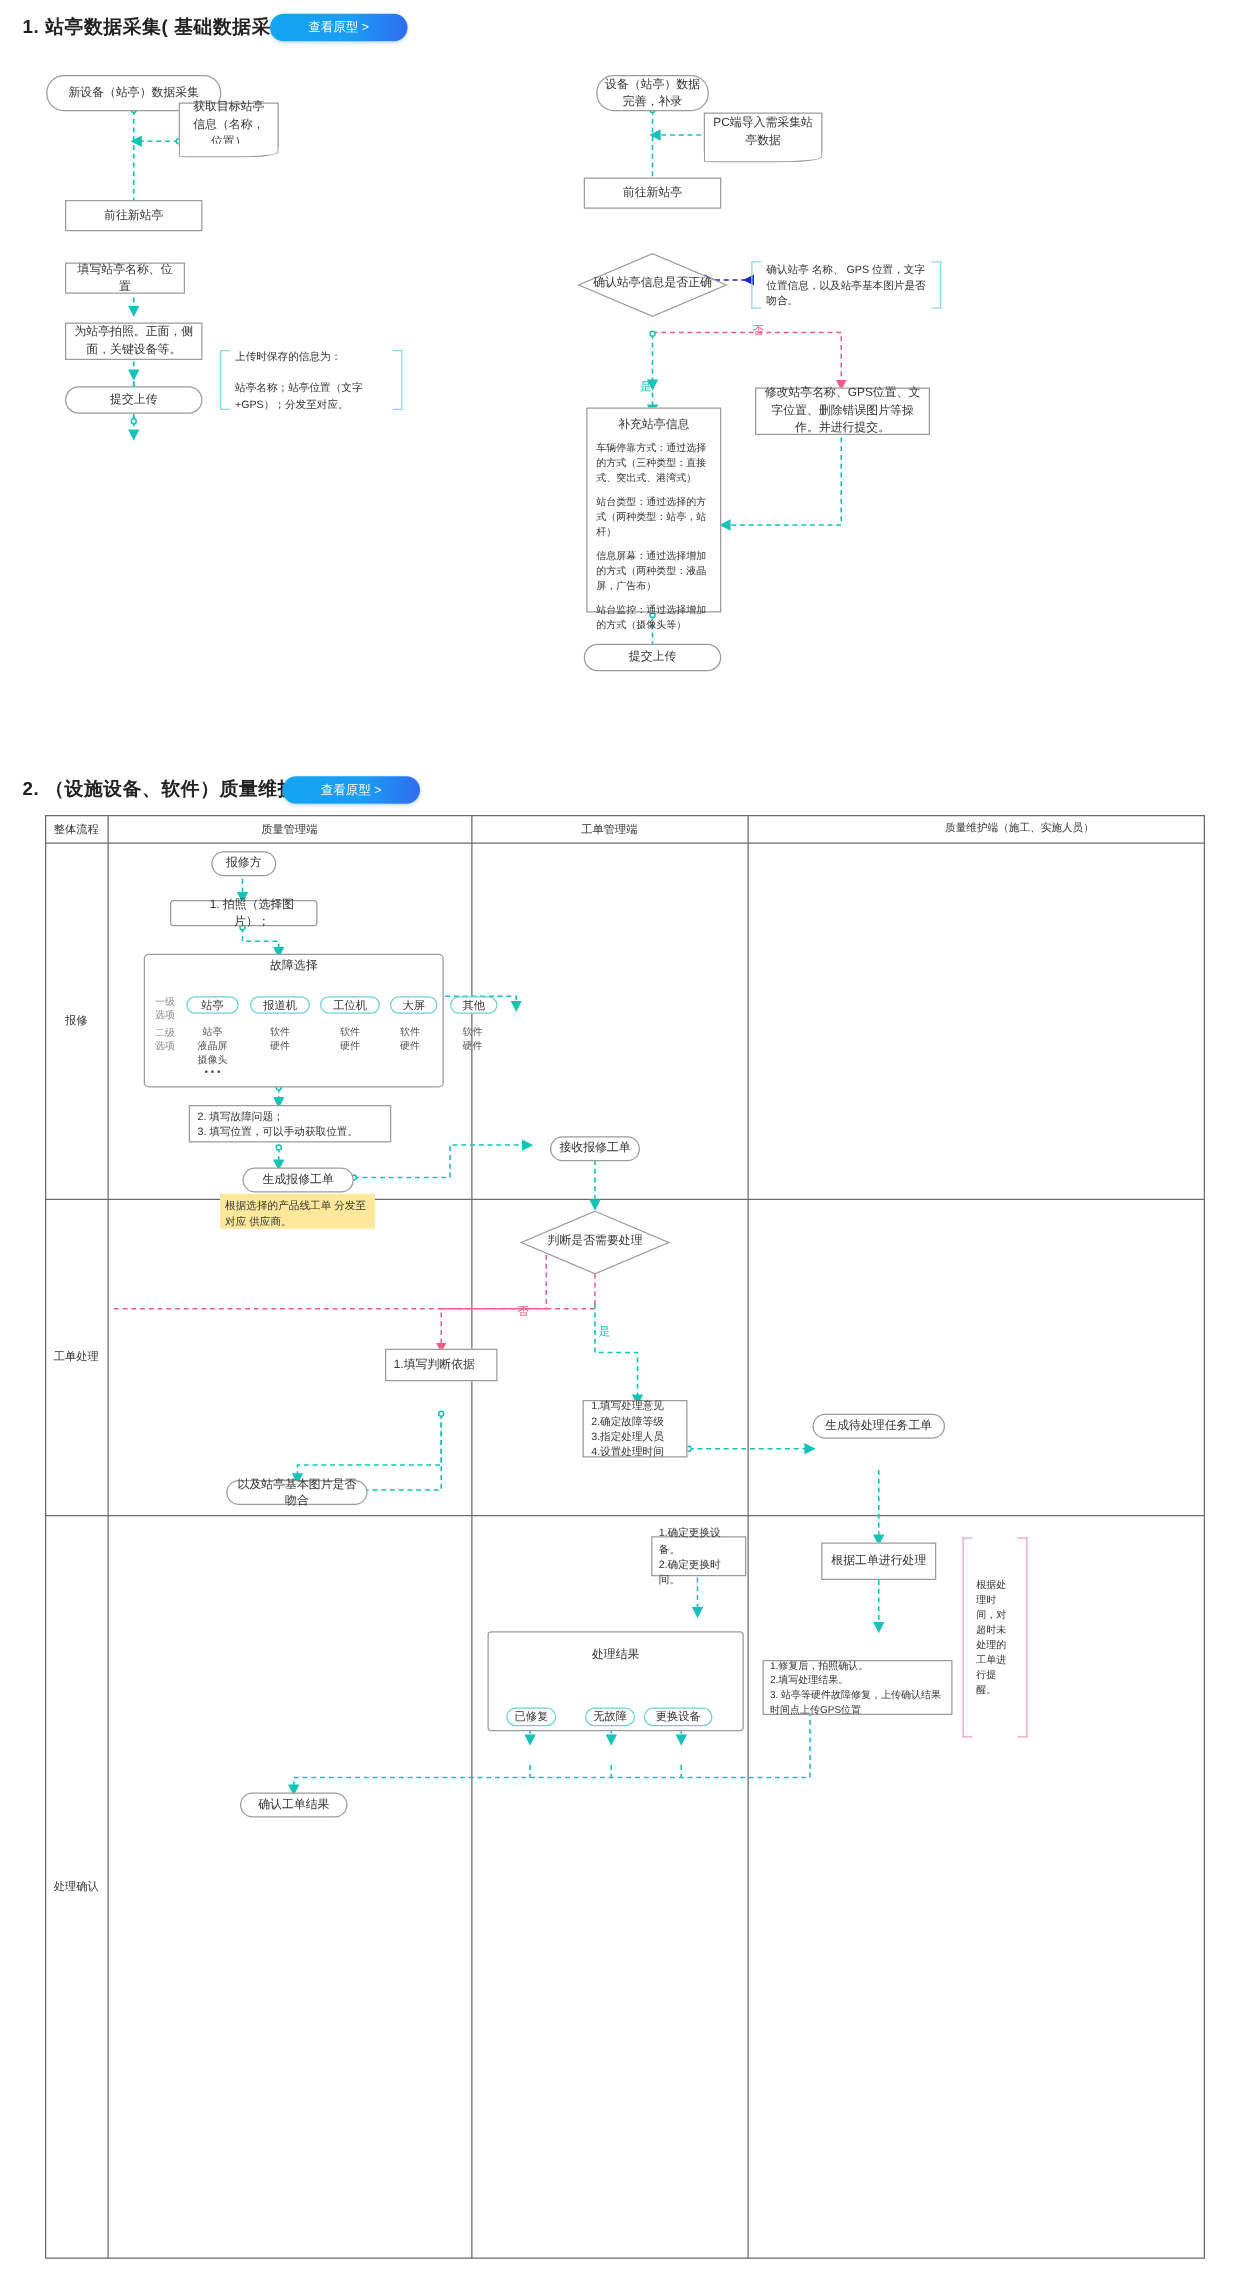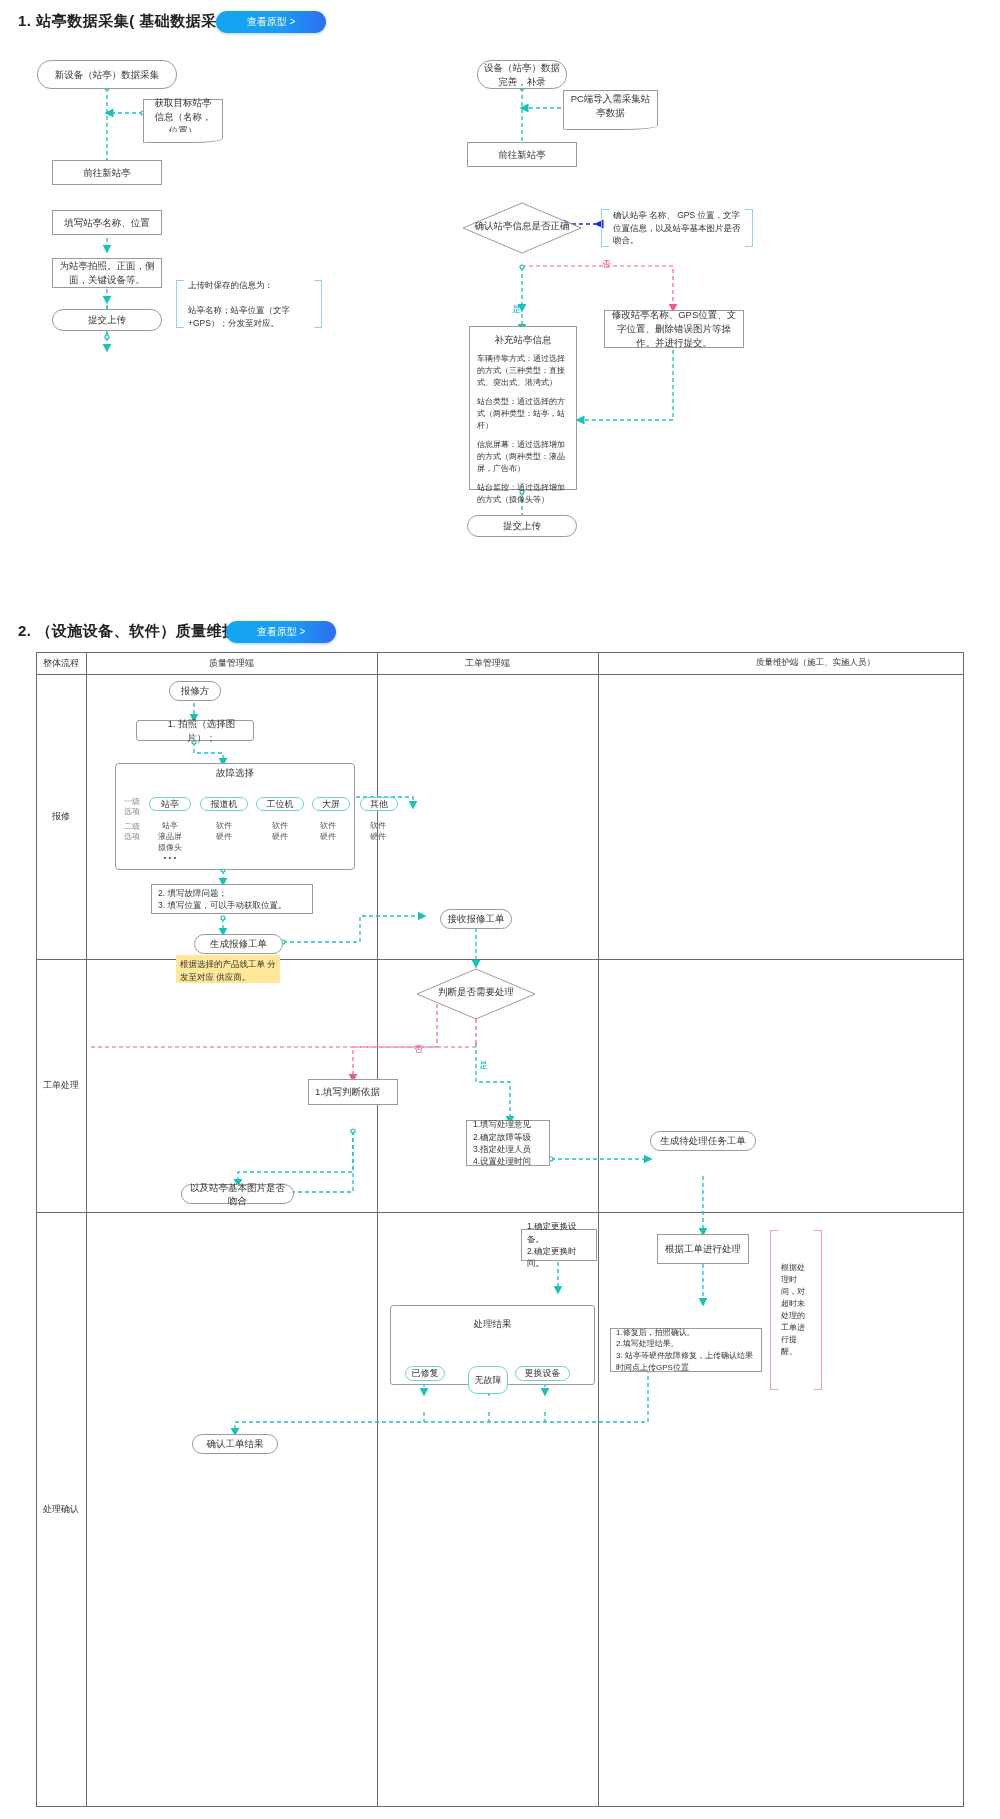--- a/index.html
+++ b/index.html
@@ -112,25 +112,25 @@
     <circle cx="522" cy="48" r="2"></circle>
       <circle cx="522" cy="174" r="2"></circle>
     <circle cx="522" cy="227" r="2"></circle>
       <circle cx="522" cy="452" r="2"></circle>
     <circle cx="582" cy="68" r="2"></circle>
   </g>
 </svg>
 
 <div class="abs term" style="left:37px;top:60px;width:140px;height:29px;">新设备（站亭）数据采集</div>
 
-<div class="abs doc" style="left:143px;top:99px;width:80px;height:36px;">获取目标站亭信息（名称，位置）</div>
+<div class="abs doc" style="left:143px;top:82px;width:80px;height:36px;">获取目标站亭信息（名称，位置）</div>
 
 <div class="abs node" style="left:52px;top:160px;width:110px;height:25px;">前往新站亭</div>
 
-<div class="abs node" style="left:52px;top:210px;width:110px;height:25px;text-align:right;">填写站亭名称、位置</div>
+<div class="abs node" style="left:52px;top:210px;width:96px;height:25px;">填写站亭名称、位置</div>
 
 <div class="abs node" style="left:52px;top:258px;width:110px;height:30px;">为站亭拍照。正面，侧面，关键设备等。</div>
 
 <div class="abs term" style="left:52px;top:309px;width:110px;height:22px;">提交上传</div>
 
 <div class="abs note-wrap" style="left:176px;top:280px;width:146px;height:48px;">
   <div class="brk brk-l"></div>
   <div class="plain" style="white-space:pre-line;padding:0 4px;font-size:8.5px;flex:1;">上传时保存的信息为：
 
 站亭名称；站亭位置（文字+GPS）；分发至对应。</div>
@@ -275,21 +275,21 @@
 硬件</div>
 <div class="abs tiny" style="left:356px;top:820px;width:44px;text-align:center;white-space:pre-line;">软件
 硬件</div>
 <div class="abs tiny" style="left:149px;top:852px;width:42px;text-align:center;">• • •</div>
 
 <div class="abs node" style="left:151px;top:884px;width:162px;height:30px;white-space:pre-line;justify-content:flex-start;text-align:left;padding-left:6px;font-size:8.5px;">2. 填写故障问题；
 3. 填写位置，可以手动获取位置。</div>
 
 <div class="abs term" style="left:194px;top:934px;width:89px;height:20px;">生成报修工单</div>
 
-<div class="abs callout" style="left:176px;top:955px;width:104px;height:28px;white-space:pre-line;">根据选择的产品线工单 分发至对应 供应商。</div>
+<div class="abs callout" style="left:176px;top:955px;width:124px;height:28px;white-space:pre-line;">根据选择的产品线工单 分发至对应 供应商。</div>
 
 <div class="abs term" style="left:440px;top:909px;width:72px;height:20px;">接收报修工单</div>
 
 <div class="abs" style="left:416px;top:968px;width:120px;height:52px;">
   <svg width="120" height="52" style="position:absolute;left:0;top:0;">
     <polygon points="60,1 119,26 60,51 1,26" fill="#fff" stroke="#9b9b9b" stroke-width="1"></polygon>
   </svg>
   <div class="dia-txt" style="position:absolute;left:0;top:18px;width:120px;">判断是否需要处理</div>
 </div>
 
@@ -308,21 +308,21 @@
 <div class="abs term" style="left:650px;top:1131px;width:106px;height:20px;">生成待处理任务工单</div>
 
 <div class="abs node" style="left:521px;top:1229px;width:76px;height:32px;white-space:pre-line;justify-content:flex-start;text-align:left;padding-left:5px;font-size:8.5px;">1.确定更换设备。
 2.确定更换时间。</div>
 
 <div class="abs node" style="left:657px;top:1234px;width:92px;height:30px;">根据工单进行处理</div>
 
 <div class="abs grpbox" style="left:390px;top:1305px;width:205px;height:80px;border-radius:3px;"></div>
 <div class="abs plain" style="left:390px;top:1317px;width:205px;text-align:center;">处理结果</div>
 <div class="abs pill" style="left:405px;top:1366px;width:40px;height:15px;">已修复</div>
-<div class="abs pill" style="left:468px;top:1366px;width:40px;height:28px;">无故障</div>
+<div class="abs pill" style="left:468px;top:1366px;width:40px;height:15px;">无故障</div>
 <div class="abs pill" style="left:515px;top:1366px;width:55px;height:15px;">更换设备</div>
 
 <div class="abs node" style="left:610px;top:1328px;width:152px;height:44px;white-space:pre-line;justify-content:flex-start;text-align:left;padding-left:5px;font-size:8px;">1.修复后，拍照确认。
 2.填写处理结果。
 3. 站亭等硬件故障修复，上传确认结果时间点上传GPS位置</div>
 
 <div class="abs note-wrap" style="left:770px;top:1230px;width:52px;height:160px;">
   <div class="brk brk-pink-l"></div>
   <div class="plain" style="padding:0 3px;font-size:8px;flex:1;align-self:center;">根据处理时间，对超时未处理的工单进行提醒。</div>
   <div class="brk brk-pink-r"></div>

